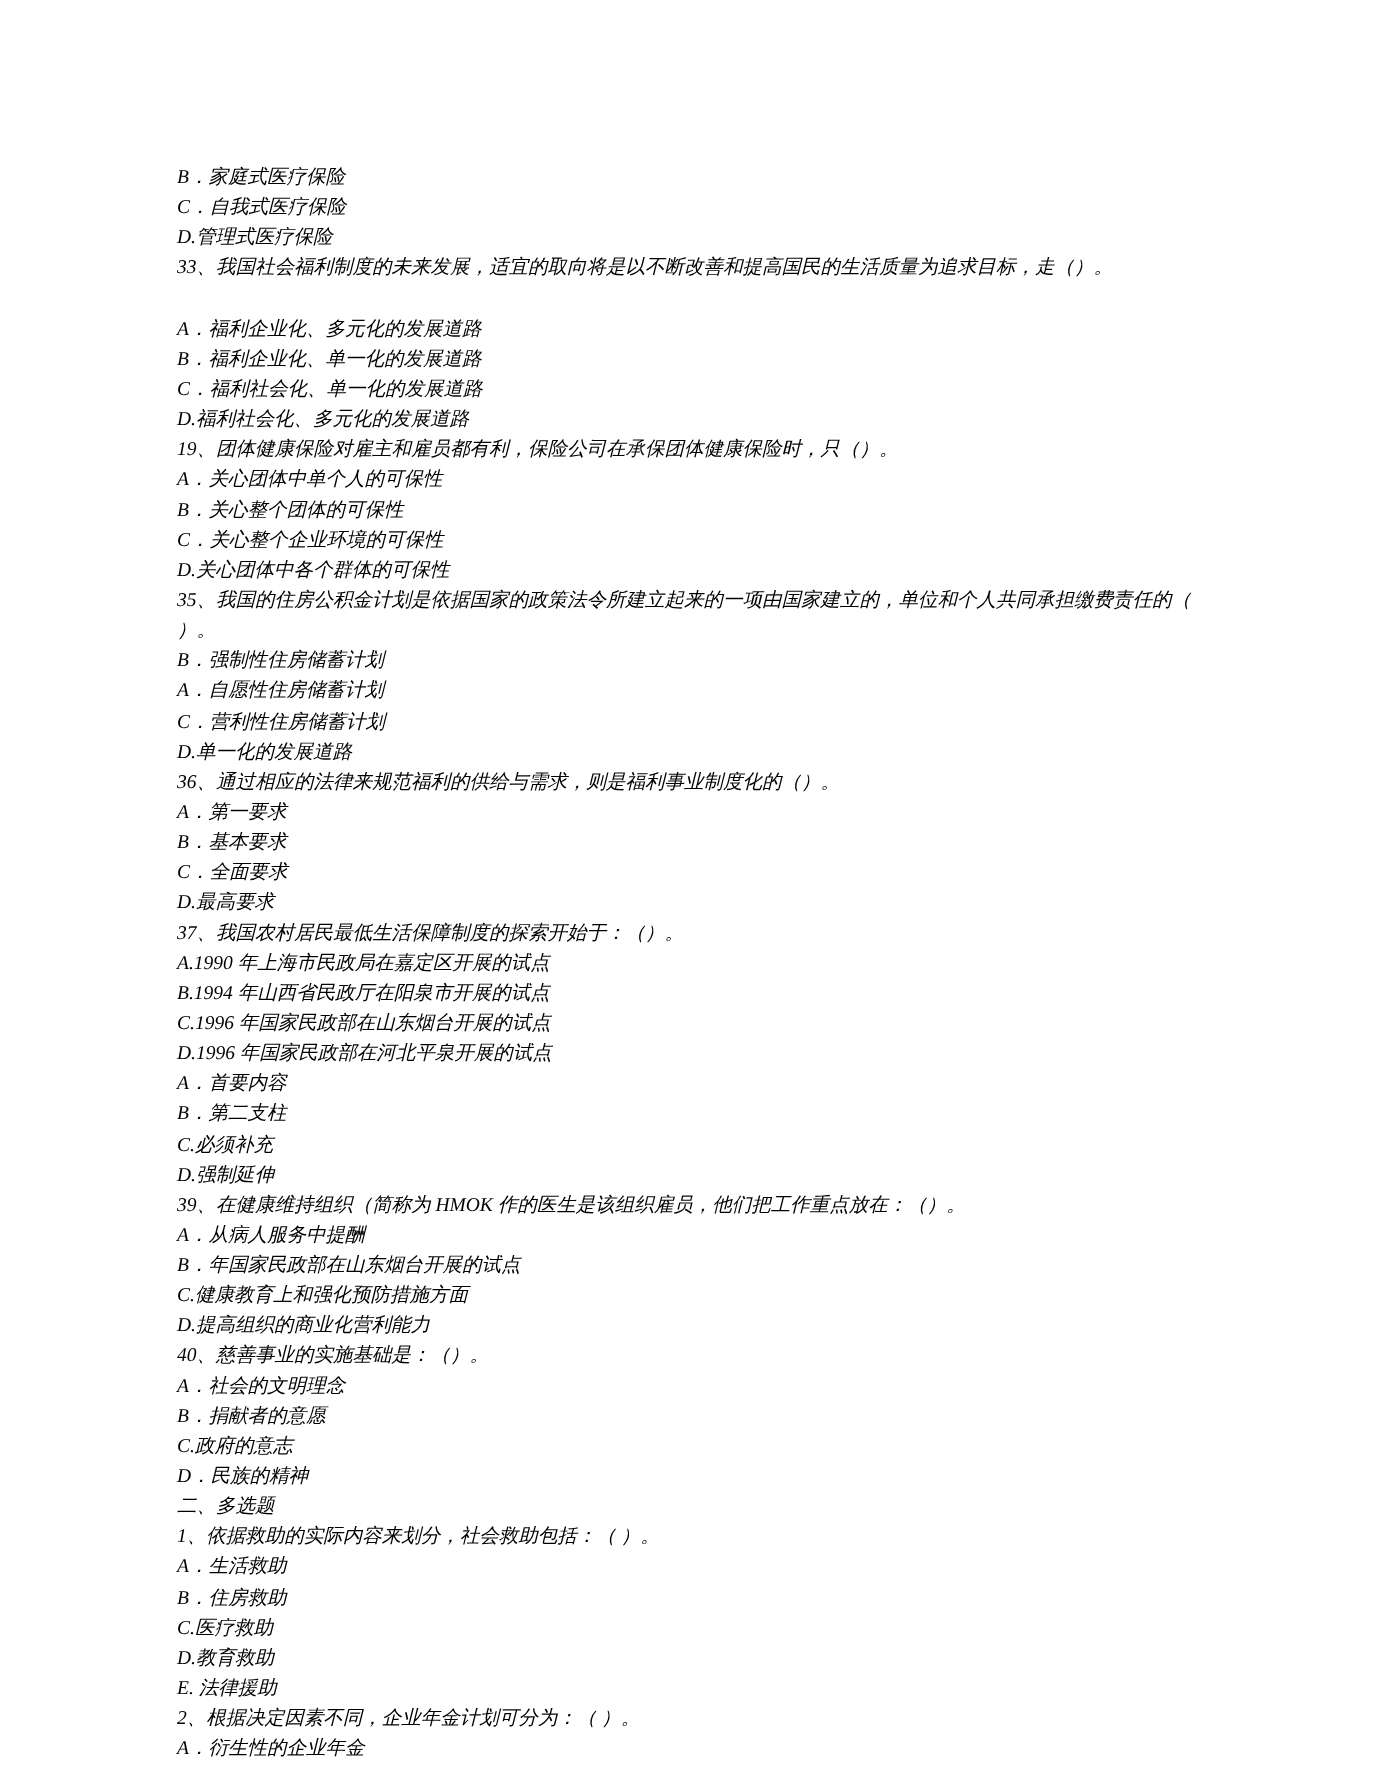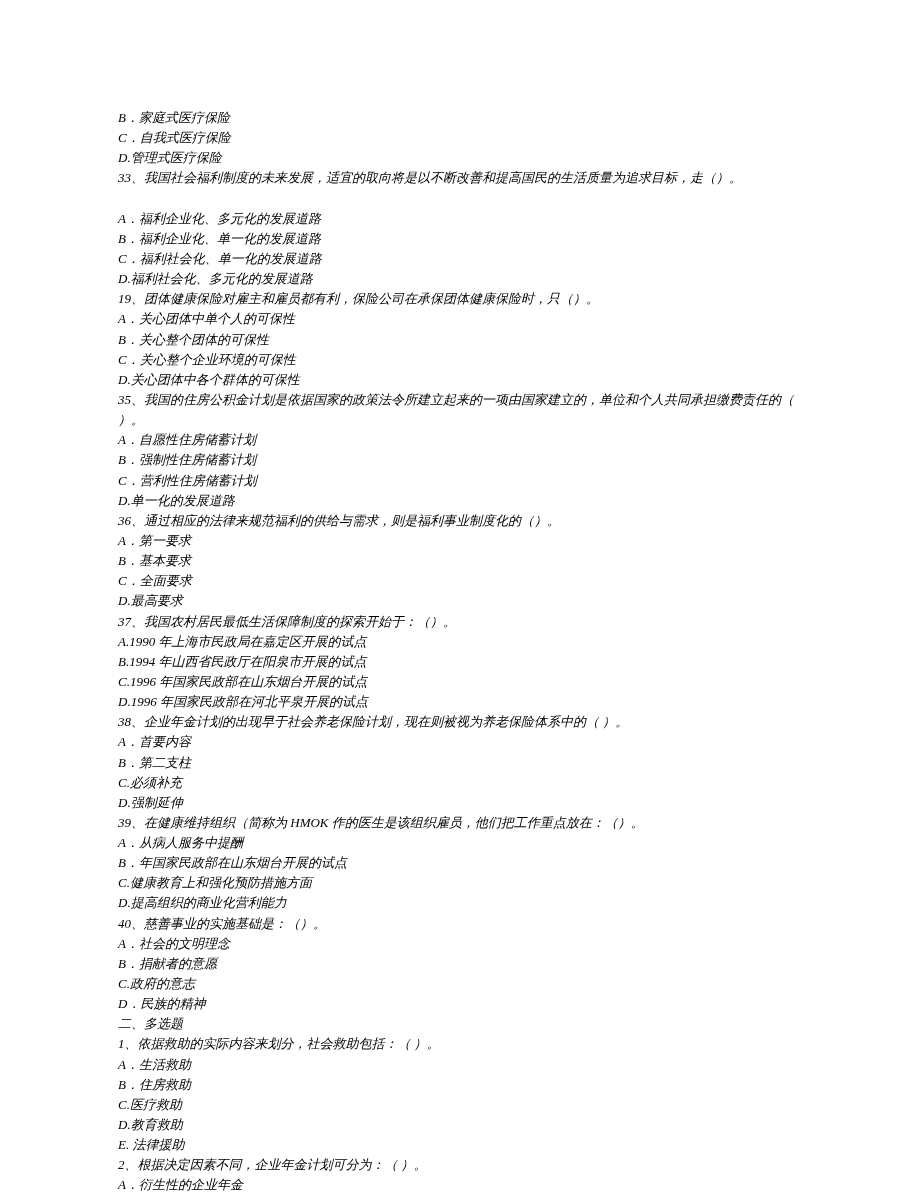--- a/index.html
+++ b/index.html
@@ -34,35 +34,34 @@
   <span class="line">A．福利企业化、多元化的发展道路</span>
   <span class="line">B．福利企业化、单一化的发展道路</span>
   <span class="line">C．福利社会化、单一化的发展道路</span>
   <span class="line">D.福利社会化、多元化的发展道路</span>
   <span class="line">19、团体健康保险对雇主和雇员都有利，保险公司在承保团体健康保险时，只（）。</span>
   <span class="line">A．关心团体中单个人的可保性</span>
   <span class="line">B．关心整个团体的可保性</span>
   <span class="line">C．关心整个企业环境的可保性</span>
   <span class="line">D.关心团体中各个群体的可保性</span>
   <span class="line">35、我国的住房公积金计划是依据国家的政策法令所建立起来的一项由国家建立的，单位和个人共同承担缴费责任的（  ）。</span>
+  <span class="line">B．强制性住房储蓄计划</span>
   <span class="line">A．自愿性住房储蓄计划</span>
-  <span class="line">B．强制性住房储蓄计划</span>
   <span class="line">C．营利性住房储蓄计划</span>
   <span class="line">D.单一化的发展道路</span>
   <span class="line">36、通过相应的法律来规范福利的供给与需求，则是福利事业制度化的（）。</span>
   <span class="line">A．第一要求</span>
   <span class="line">B．基本要求</span>
   <span class="line">C．全面要求</span>
   <span class="line">D.最高要求</span>
   <span class="line">37、我国农村居民最低生活保障制度的探索开始于：（）。</span>
   <span class="line">A.1990 年上海市民政局在嘉定区开展的试点</span>
   <span class="line">B.1994 年山西省民政厅在阳泉市开展的试点</span>
   <span class="line">C.1996 年国家民政部在山东烟台开展的试点</span>
   <span class="line">D.1996 年国家民政部在河北平泉开展的试点</span>
-  <span class="line">38、企业年金计划的出现早于社会养老保险计划，现在则被视为养老保险体系中的（  ）。</span>
   <span class="line">A．首要内容</span>
   <span class="line">B．第二支柱</span>
   <span class="line">C.必须补充</span>
   <span class="line">D.强制延伸</span>
   <span class="line">39、在健康维持组织（简称为 HMOK 作的医生是该组织雇员，他们把工作重点放在：（）。</span>
   <span class="line">A．从病人服务中提酬</span>
   <span class="line">B．年国家民政部在山东烟台开展的试点</span>
   <span class="line">C.健康教育上和强化预防措施方面</span>
   <span class="line">D.提高组织的商业化营利能力</span>
   <span class="line">40、慈善事业的实施基础是：（）。</span>

